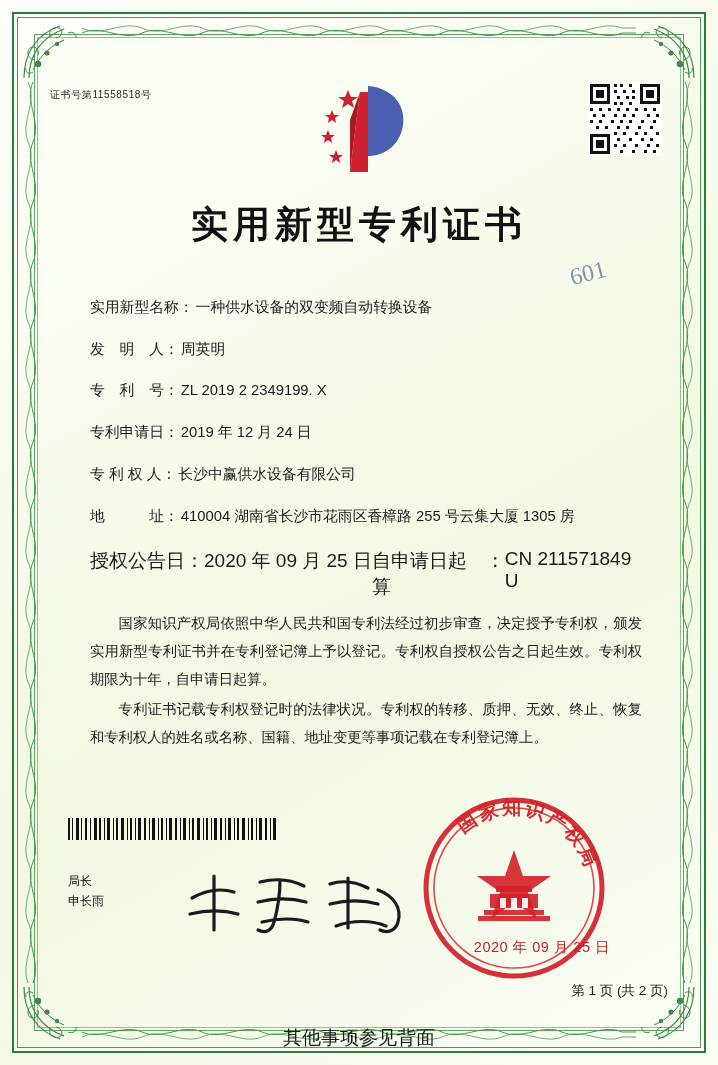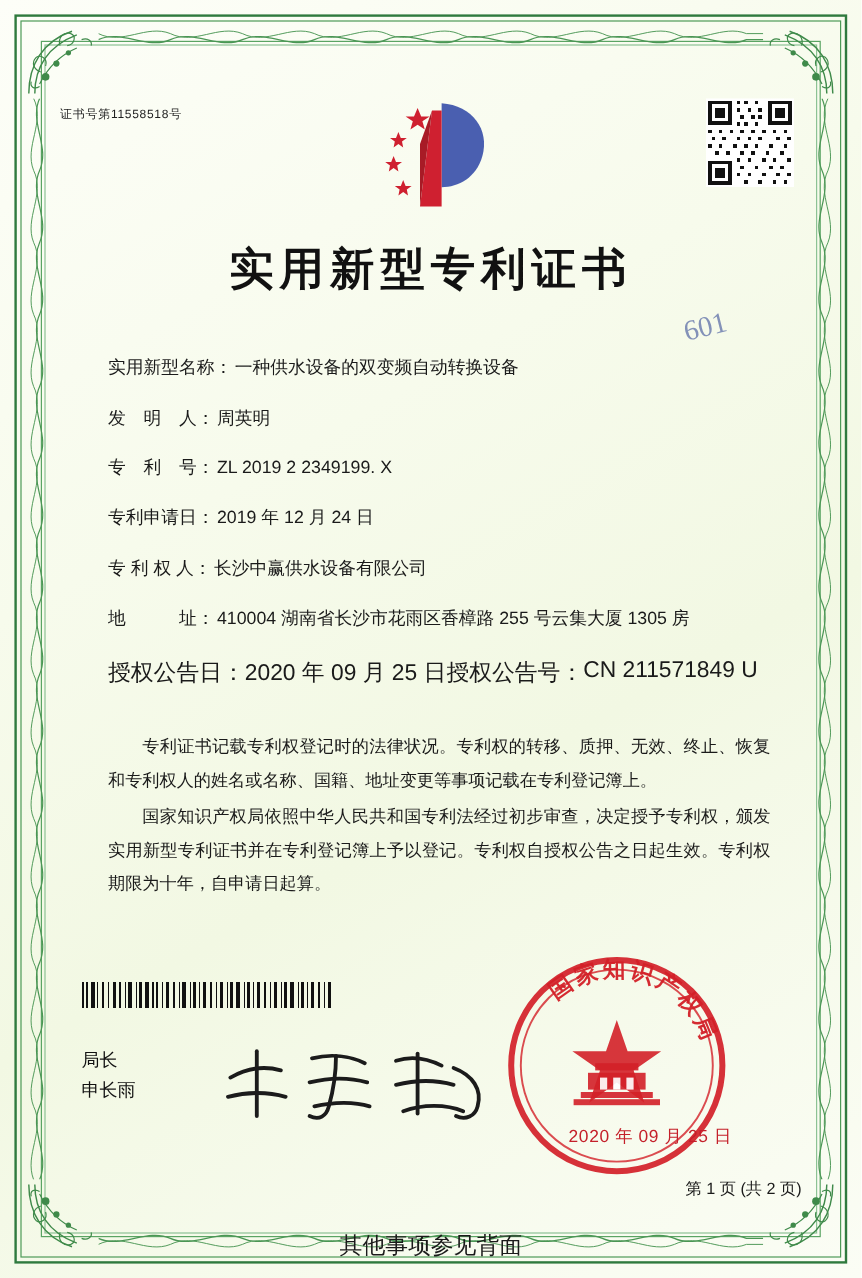--- a/index.html
+++ b/index.html
@@ -186,21 +186,21 @@
     left: 18px;
     top: 768px;
     width: 212px;
     height: 22px;
   }
 
   .signature-block {
     position: absolute;
     left: 18px;
     top: 822px;
-    font-size: 15px;
+    font-size: 12px;
     font-family: "Liberation Sans", sans-serif;
     line-height: 1.65;
     color: #111;
   }
 
   .handwriting {
     position: absolute;
     left: 130px;
     top: 818px;
     width: 240px;
@@ -467,30 +467,30 @@
         <span class="value">410004 湖南省长沙市花雨区香樟路 255 号云集大厦 1305 房</span>
       </div>
 
       <div class="field-row2">
         <div class="cell-a">
           <span class="label">授权公告日</span>
             <span class="colon">：</span>
           <span class="value">2020 年 09 月 25 日</span>
         </div>
         <div class="cell-b">
-          <span class="label">授权公告号</span>
+          <span class="label">自申请日起算</span>
             <span class="colon">：</span>
           <span class="value">CN 211571849 U</span>
         </div>
       </div>
     </div>
 
     <div class="paras">
+      <p>国家知识产权局依照中华人民共和国专利法经过初步审查，决定授予专利权，颁发实用新型专利证书并在专利登记簿上予以登记。专利权自授权公告之日起生效。专利权期限为十年，自申请日起算。</p>
       <p>专利证书记载专利权登记时的法律状况。专利权的转移、质押、无效、终止、恢复和专利权人的姓名或名称、国籍、地址变更等事项记载在专利登记簿上。</p>
-      <p>国家知识产权局依照中华人民共和国专利法经过初步审查，决定授予专利权，颁发实用新型专利证书并在专利登记簿上予以登记。专利权自授权公告之日起生效。专利权期限为十年，自申请日起算。</p>
     </div>
 
     <div class="barcode">
       <svg viewBox="0 0 212 22" preserveAspectRatio="none" shape-rendering="crispEdges">
         <rect width="212" height="22" fill="none"></rect>
         <g fill="#111">
           <rect x="0" y="0" width="2" height="22"></rect>
             <rect x="4" y="0" width="1" height="22"></rect>
           <rect x="8" y="0" width="3" height="22"></rect>
             <rect x="13" y="0" width="1" height="22"></rect>

